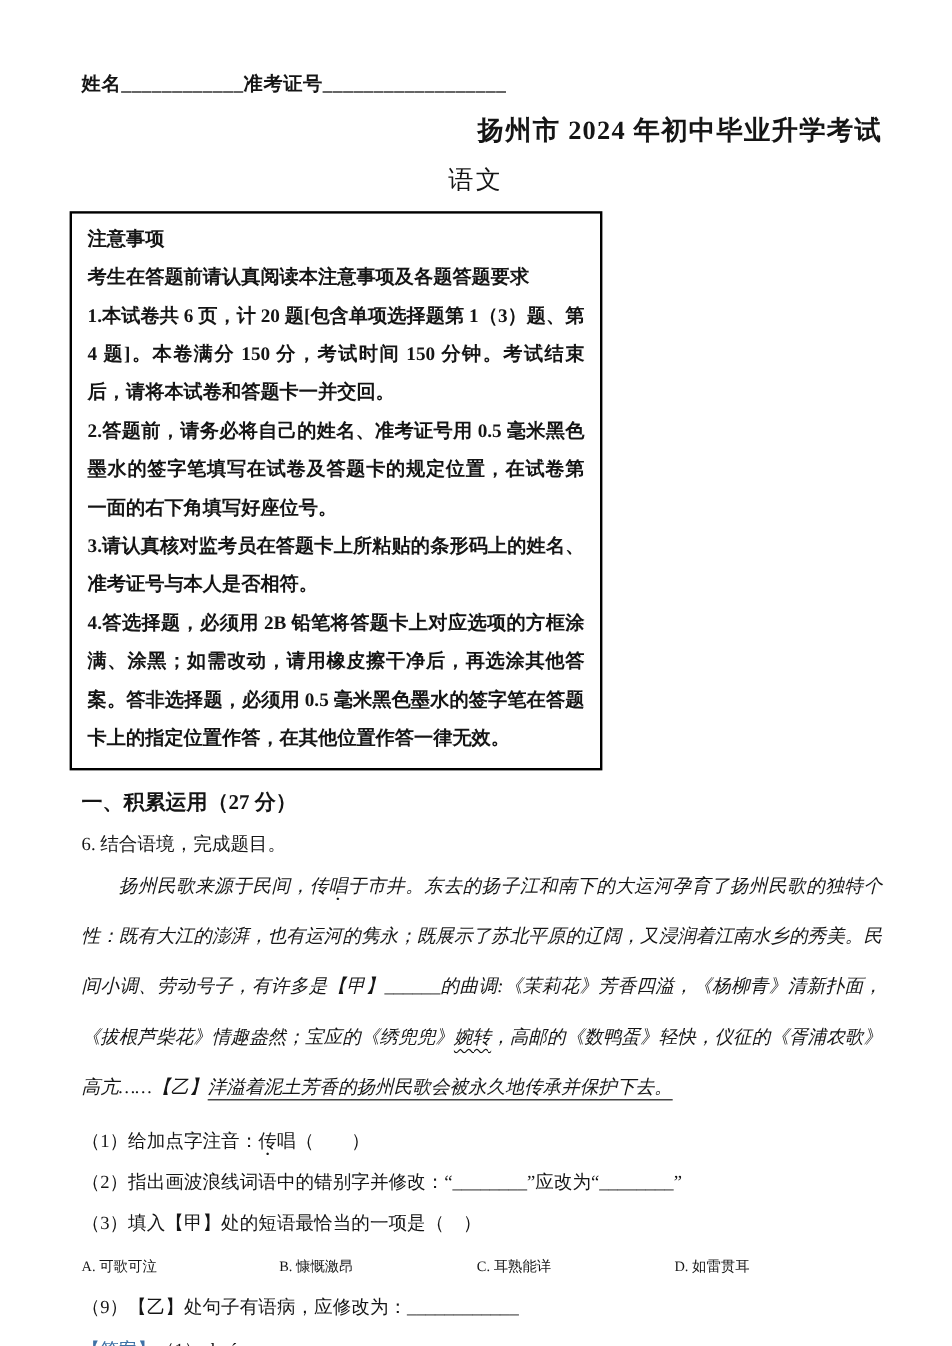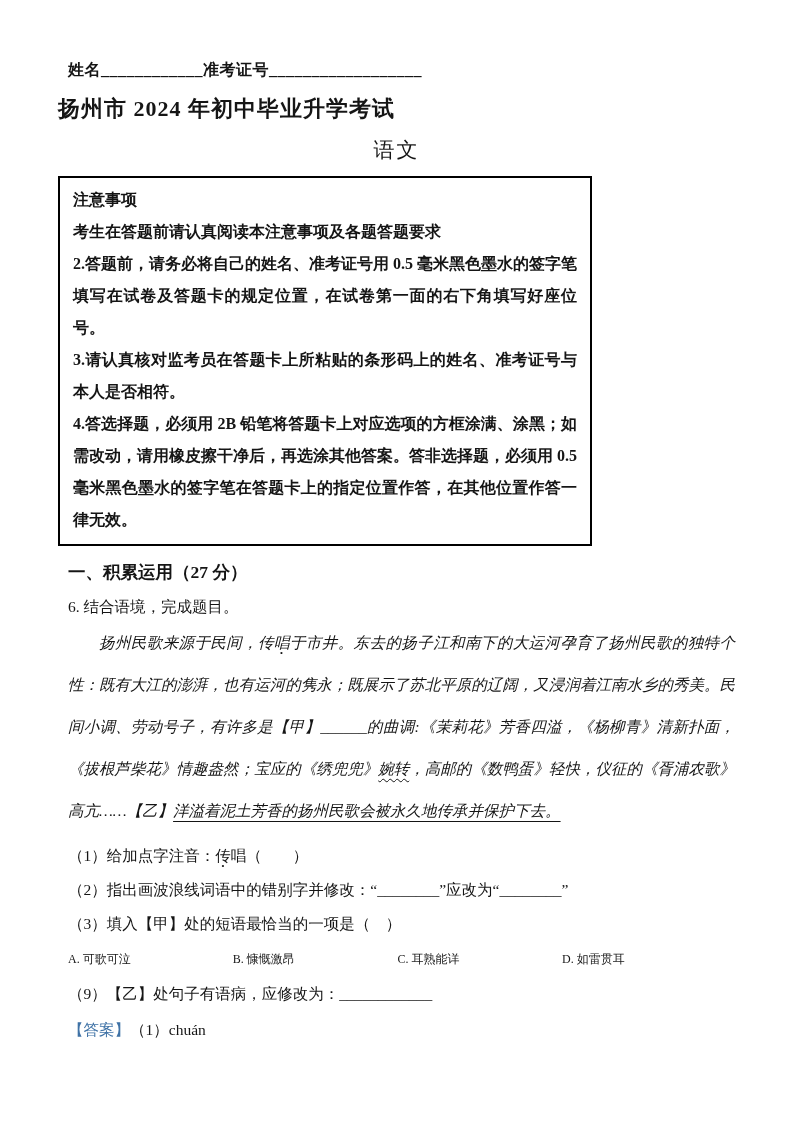--- a/index.html
+++ b/index.html
@@ -2,24 +2,24 @@
 <html><head>
 <meta charset="utf-8">
 <style>
   html, body { margin: 0; padding: 0; background: #ffffff; }
   .page {
     width: 793px; height: 1122px; background: #ffffff; box-sizing: border-box;
     padding: 60px 58px 1px 68px; color: #151515; position: relative; overflow: hidden;
     font-family: "Liberation Serif", "DejaVu Serif", serif;
   }
   .name-line { font-weight: bold; font-size: 16px; letter-spacing: 0.5px; }
-  .title { text-align: left; font-weight: bold; font-size: 22px; margin-top: 13px; margin-left: -10px; letter-spacing: 1px; }
+  .title { text-align: right; font-weight: bold; font-size: 22px; margin-top: 13px; margin-left: -10px; letter-spacing: 1px; }
   .subject { text-align: center; font-weight: normal; font-size: 21px; margin-top: 12px; margin-left: -10px; letter-spacing: 2px; }
   .notice-box {
-    border: 2px solid #000; width: 534px; box-sizing: border-box;
+    border: 2px solid #000; width: 444px; box-sizing: border-box;
     margin: 12px 0 0 -10px; padding: 6px 13px 8px 13px;
     font-weight: bold; font-size: 16px; line-height: 32px;
   }
   .notice-box p { margin: 0; text-align: justify; text-justify: inter-ideograph; }
   .section-heading { font-weight: bold; font-size: 17.5px; margin-top: 14px; }
   .q-intro { font-size: 15.5px; margin: 13px 0 0 0; }
   .passage {
     font-size: 15.5px; line-height: 42px; margin: 4px 0 0 0;
     text-indent: 2em; text-align: justify; text-justify: inter-ideograph;
     font-style: italic;
@@ -44,20 +44,21 @@
   <div class="name-line">
     <span>姓名</span><span>____________</span><span>准考证号</span><span>__________________</span>
   </div>
 
   <div class="title">扬州市 2024 年初中毕业升学考试</div>
   <div class="subject">语文</div>
 
   <div class="notice-box">
     <p>注意事项</p>
     <p>考生在答题前请认真阅读本注意事项及各题答题要求</p>
+    <p>1.本试卷共 6 页，计 20 题[包含单项选择题第 1（3）题、第 4 题]。本卷满分 150 分，考试时间 150 分钟。考试结束后，请将本试卷和答题卡一并交回。</p>
     <p>2.答题前，请务必将自己的姓名、准考证号用 0.5 毫米黑色墨水的签字笔填写在试卷及答题卡的规定位置，在试卷第一面的右下角填写好座位号。</p>
     <p>3.请认真核对监考员在答题卡上所粘贴的条形码上的姓名、准考证号与本人是否相符。</p>
     <p>4.答选择题，必须用 2B 铅笔将答题卡上对应选项的方框涂满、涂黑；如需改动，请用橡皮擦干净后，再选涂其他答案。答非选择题，必须用 0.5 毫米黑色墨水的签字笔在答题卡上的指定位置作答，在其他位置作答一律无效。</p>
   </div>
 
   <div class="section-heading">一、积累运用（27 分）</div>
 
   <p class="q-intro">6. 结合语境，完成题目。</p>
 
   <p class="passage"><span>扬州民歌来源于民间，</span><span class="dot-under">传</span><span>唱于市井。东去的扬子江和南下的大运河孕育了扬州民歌的独特个性：既有大江的澎湃，也有运河的隽永；既展示了苏北平原的辽阔，又浸润着江南水乡的秀美。民间小调、劳动号子，有许多是【甲】</span><span>______</span><span>的曲调:《茉莉花》芳香四溢，《杨柳青》清新扑面，《拔根芦柴花》情趣盎然；宝应的《绣兜兜》</span><span class="wavy">婉转</span><span>，高邮的《数鸭蛋》轻快，仪征的《胥浦农歌》高亢……【乙】</span><span class="ul-solid">洋溢着泥土芳香的扬州民歌会被永久地传承并保护下去。</span></p>

